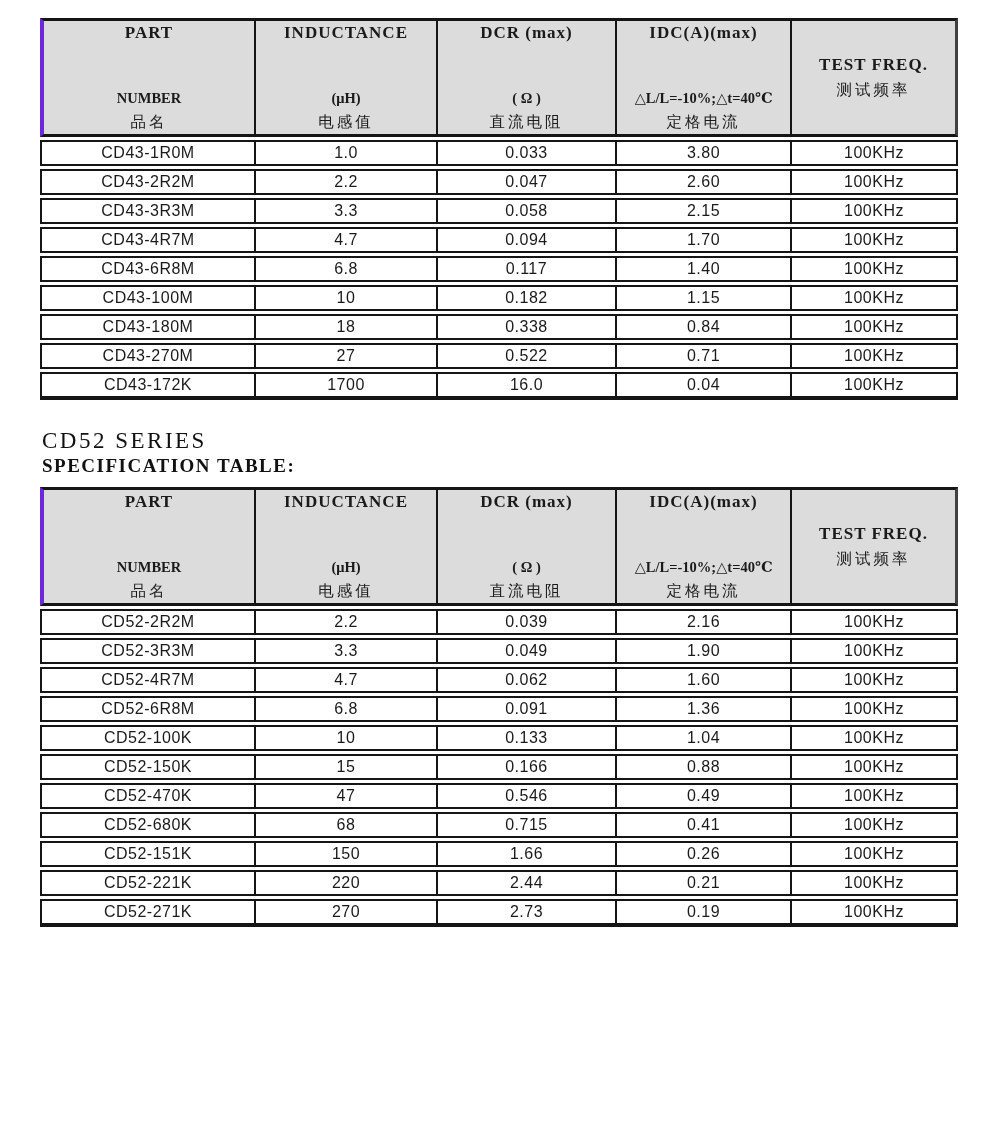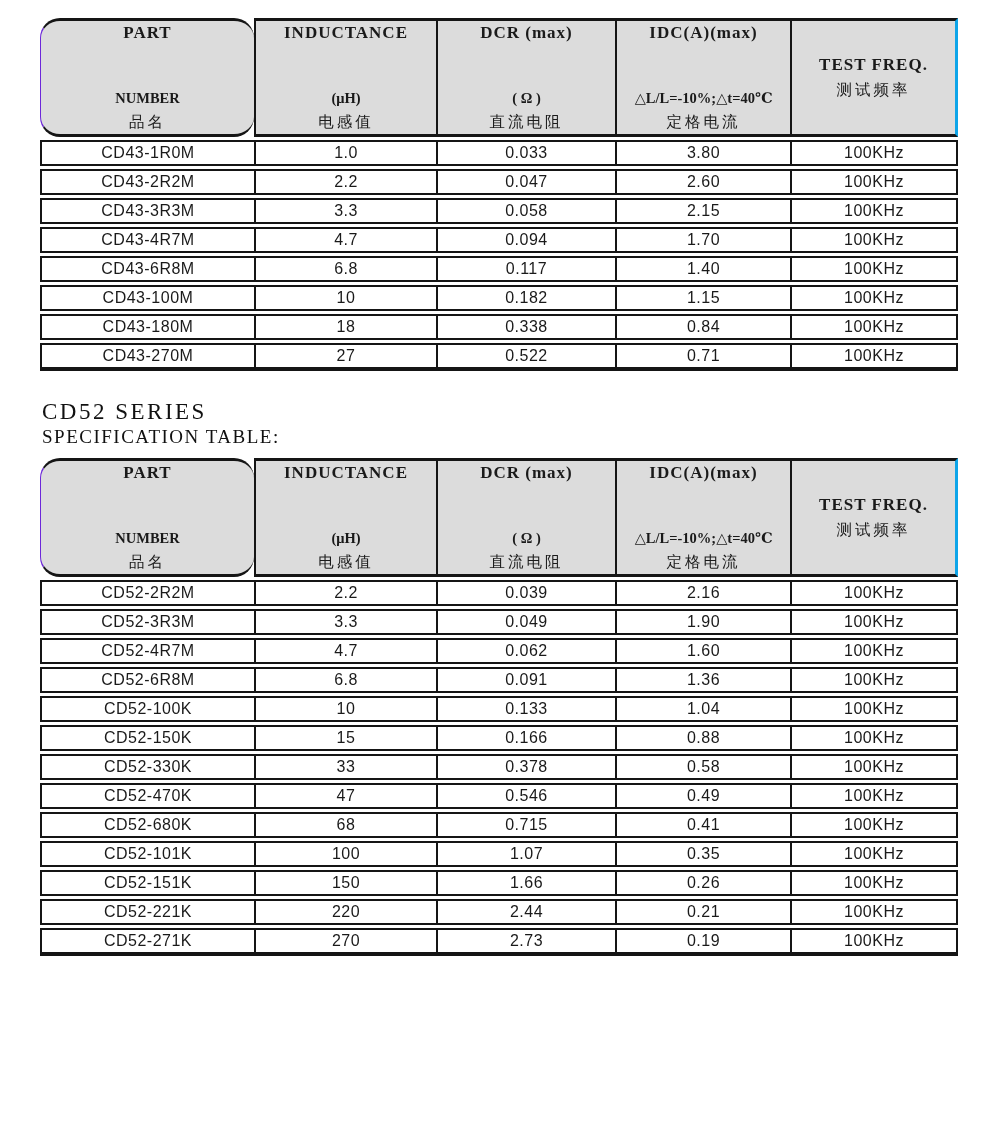--- a/index.html
+++ b/index.html
@@ -28,22 +28,22 @@
     border-top: 3px solid #151515;
     border-bottom: 3px solid #151515;
     border-left: 2px solid #151515;
     height: 98px;
     vertical-align: middle;
     text-align: center;
     padding: 0;
     font-family: "Liberation Serif", "DejaVu Serif", serif;
     font-weight: bold;
   }
-  table.spec thead th:first-child { border-left: 1px solid #6d28d9; border-radius: 20px; }
-  table.spec thead th:last-child  { border-right: 3px solid #0ea5e9; margin-top: 23px; }
+  table.spec thead th:first-child { border-left: 4px solid #6d28d9; }
+  table.spec thead th:last-child  { border-right: 3px solid #404040; margin-top: 23px; }
   .hl-en {
     font-size: 17px;
     line-height: 24px;
     letter-spacing: 1px;
     font-weight: bold;
   }
   .hl-mid {
     font-size: 14.5px;
     line-height: 22px;
     font-weight: bold;
@@ -75,21 +75,21 @@
   .series-heading {
     font-family: "Liberation Serif", "DejaVu Serif", serif;
     font-weight: normal;
     font-size: 23px;
     letter-spacing: 2.5px;
     margin: 25px 0 1px 2px;
     color: #111111;
   }
   .spec-subheading {
     font-family: "Liberation Serif", "DejaVu Serif", serif;
-    font-weight: normal;
+    font-weight: bold;
     font-size: 19px;
     letter-spacing: 1.5px;
     margin: 0 0 7px 2px;
     color: #111111;
   }
   col.c-part { width: 214px; }
   col.c-ind  { width: 182px; }
   col.c-dcr  { width: 179px; }
   col.c-idc  { width: 175px; }
   col.c-freq { width: 168px; }
@@ -184,20 +184,27 @@
             <td>18</td>
             <td>0.338</td>
             <td>0.84</td>
             <td>100KHz</td>
           </tr>
           <tr>
             <td>CD43-270M</td>
             <td>27</td>
             <td>0.522</td>
             <td>0.71</td>
+            <td>100KHz</td>
+          </tr>
+          <tr>
+            <td>CD43-172K</td>
+            <td>1700</td>
+            <td>16.0</td>
+            <td>0.04</td>
             <td>100KHz</td>
           </tr>
         </tbody>
     </table>
   </section>
 
   <section>
     <h2 class="series-heading">CD52 SERIES</h2>
     <p class="spec-subheading">SPECIFICATION TABLE:</p>
     <table class="spec">
@@ -273,48 +280,34 @@
             <td>100KHz</td>
           </tr>
           <tr>
             <td>CD52-150K</td>
             <td>15</td>
             <td>0.166</td>
             <td>0.88</td>
             <td>100KHz</td>
           </tr>
           <tr>
-            <td>CD52-330K</td>
-            <td>33</td>
-            <td>0.378</td>
-            <td>0.58</td>
-            <td>100KHz</td>
-          </tr>
-          <tr>
             <td>CD52-470K</td>
             <td>47</td>
             <td>0.546</td>
             <td>0.49</td>
             <td>100KHz</td>
           </tr>
           <tr>
             <td>CD52-680K</td>
             <td>68</td>
             <td>0.715</td>
             <td>0.41</td>
             <td>100KHz</td>
           </tr>
           <tr>
-            <td>CD52-101K</td>
-            <td>100</td>
-            <td>1.07</td>
-            <td>0.35</td>
-            <td>100KHz</td>
-          </tr>
-          <tr>
             <td>CD52-151K</td>
             <td>150</td>
             <td>1.66</td>
             <td>0.26</td>
             <td>100KHz</td>
           </tr>
           <tr>
             <td>CD52-221K</td>
             <td>220</td>
             <td>2.44</td>

